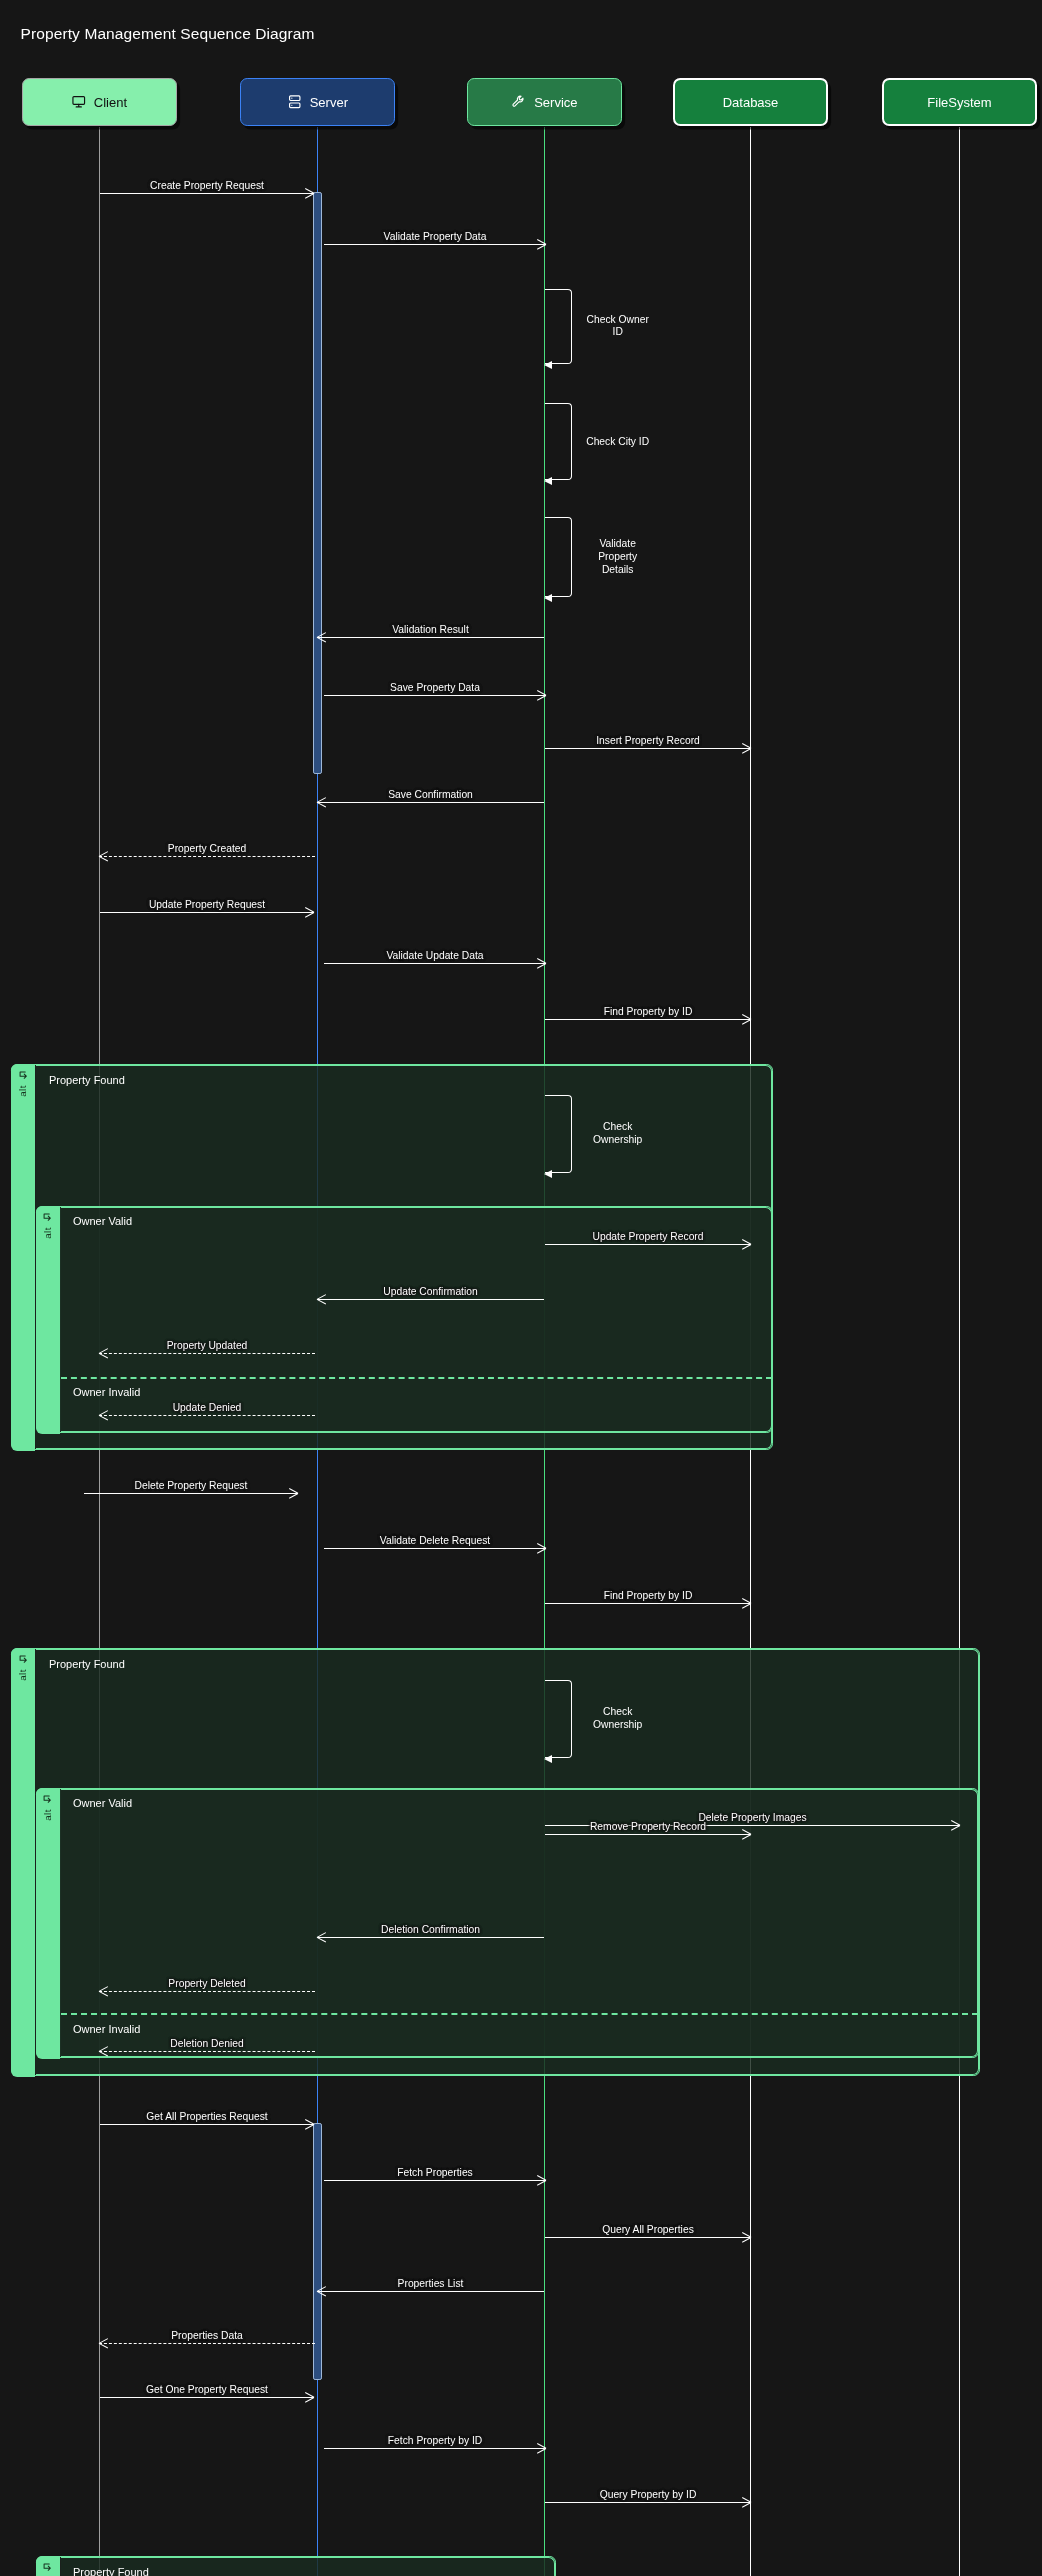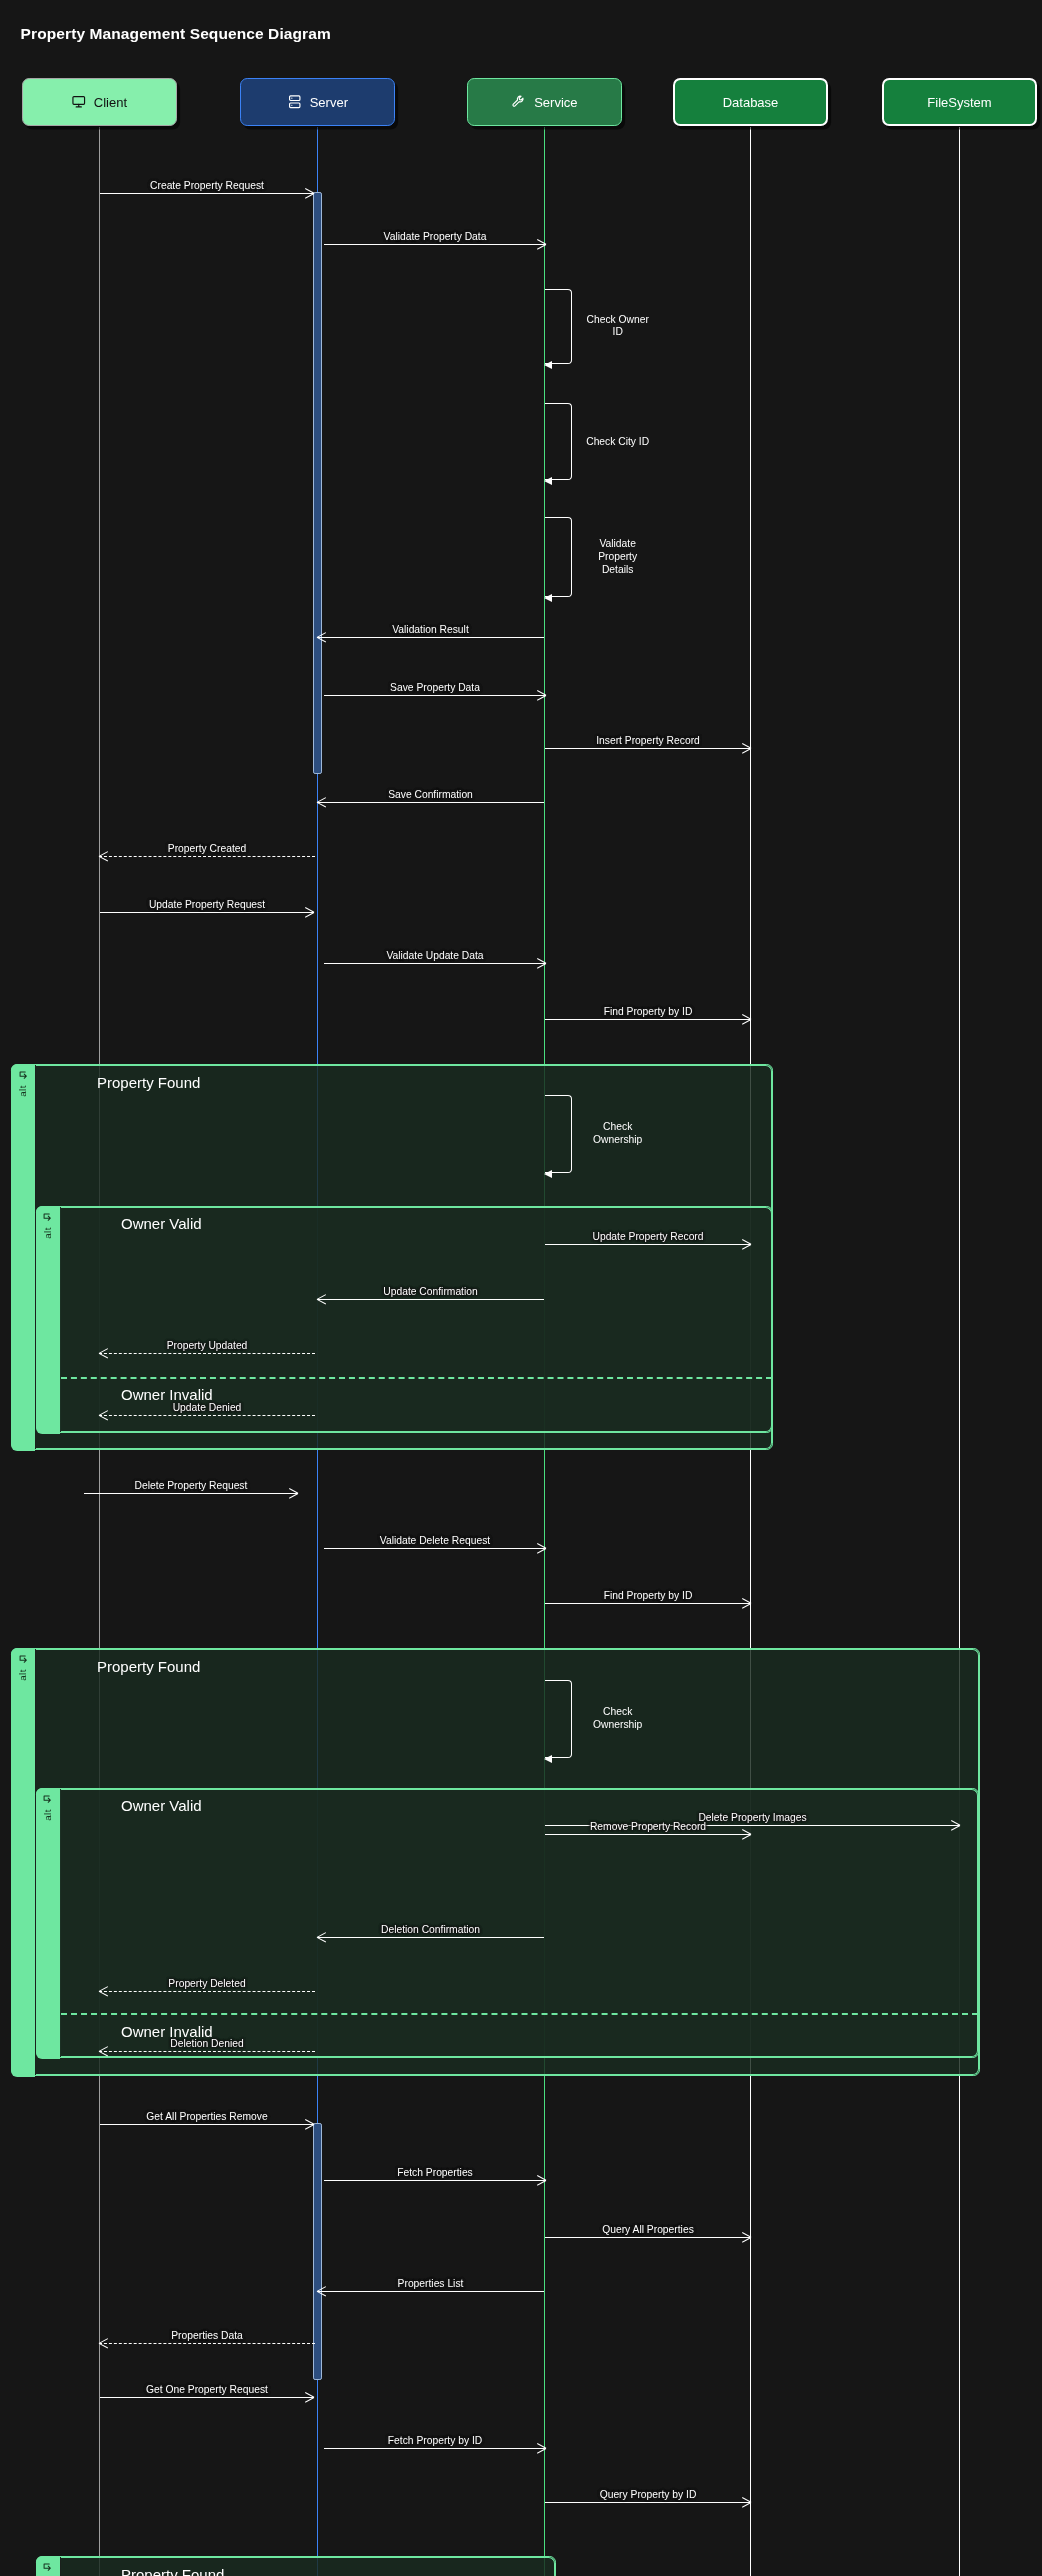--- a/index.html
+++ b/index.html
@@ -13,21 +13,21 @@
     width:1042px;
     height:3467px;
     background:#161616;
     overflow:hidden;
   }
   
   #title{
     position:absolute;
     left:20.6px; top:25px;
     font-size:15.5px;
-    font-weight:700;
+    font-weight:400;
     color:#ffffff;
     letter-spacing:0.1px;
     white-space:nowrap;
     text-align:center;
   }
   
   .lifeline{
     position:absolute;
     width:1px;
     top:127px;
@@ -222,25 +222,24 @@
     position:absolute;
     left:24px;right:0;top:0;bottom:0;
     border:1px solid #6ee7a0;
     border-left:none;
     border-radius:0 6.2px 6.2px 0;
     background:rgba(24,40,30,.82);
     box-sizing:border-box;
   }
   .fraglabel{
     position:absolute;
-    font-size:15px;
+    font-size:11px;
     color:#ffffff;
     z-index:7;
     white-space:nowrap;
-    margin-left:48px;
   }
   .divider{
     position:absolute;
     height:0;
     border-top:2.1px dashed #6ee7a0;
     z-index:7;
   }
 </style>
 </head>
 <body>
@@ -528,21 +527,21 @@
 
   <div class="msg to-left open dashed" style="left:99px;top:2050px;width:216px;">
     <div class="line"></div>
     <div class="head"></div>
     <div class="mlabel">Deletion Denied</div>
   </div>
 
   <div class="msg to-right open" style="left:100px;top:2123px;width:214px;">
     <div class="line"></div>
     <div class="head"></div>
-    <div class="mlabel">Get All Properties Remove</div>
+    <div class="mlabel">Get All Properties Request</div>
   </div>
 
   <div class="msg to-right open" style="left:324px;top:2179px;width:222px;">
     <div class="line"></div>
     <div class="head"></div>
     <div class="mlabel">Fetch Properties</div>
   </div>
 
   <div class="msg to-right open" style="left:545px;top:2236px;width:206px;">
     <div class="line"></div>

